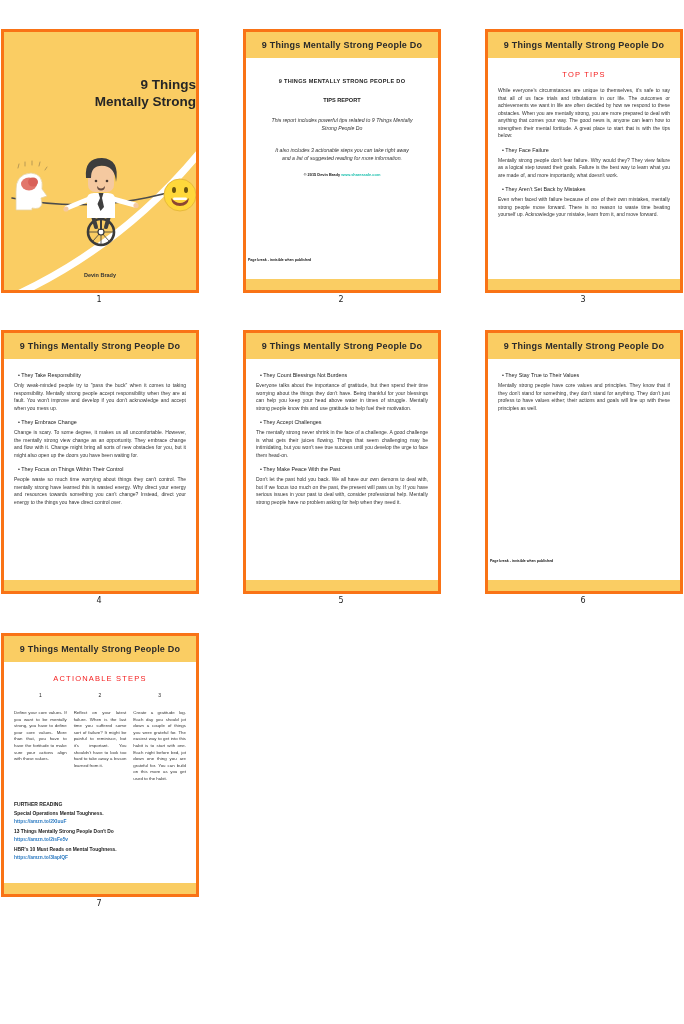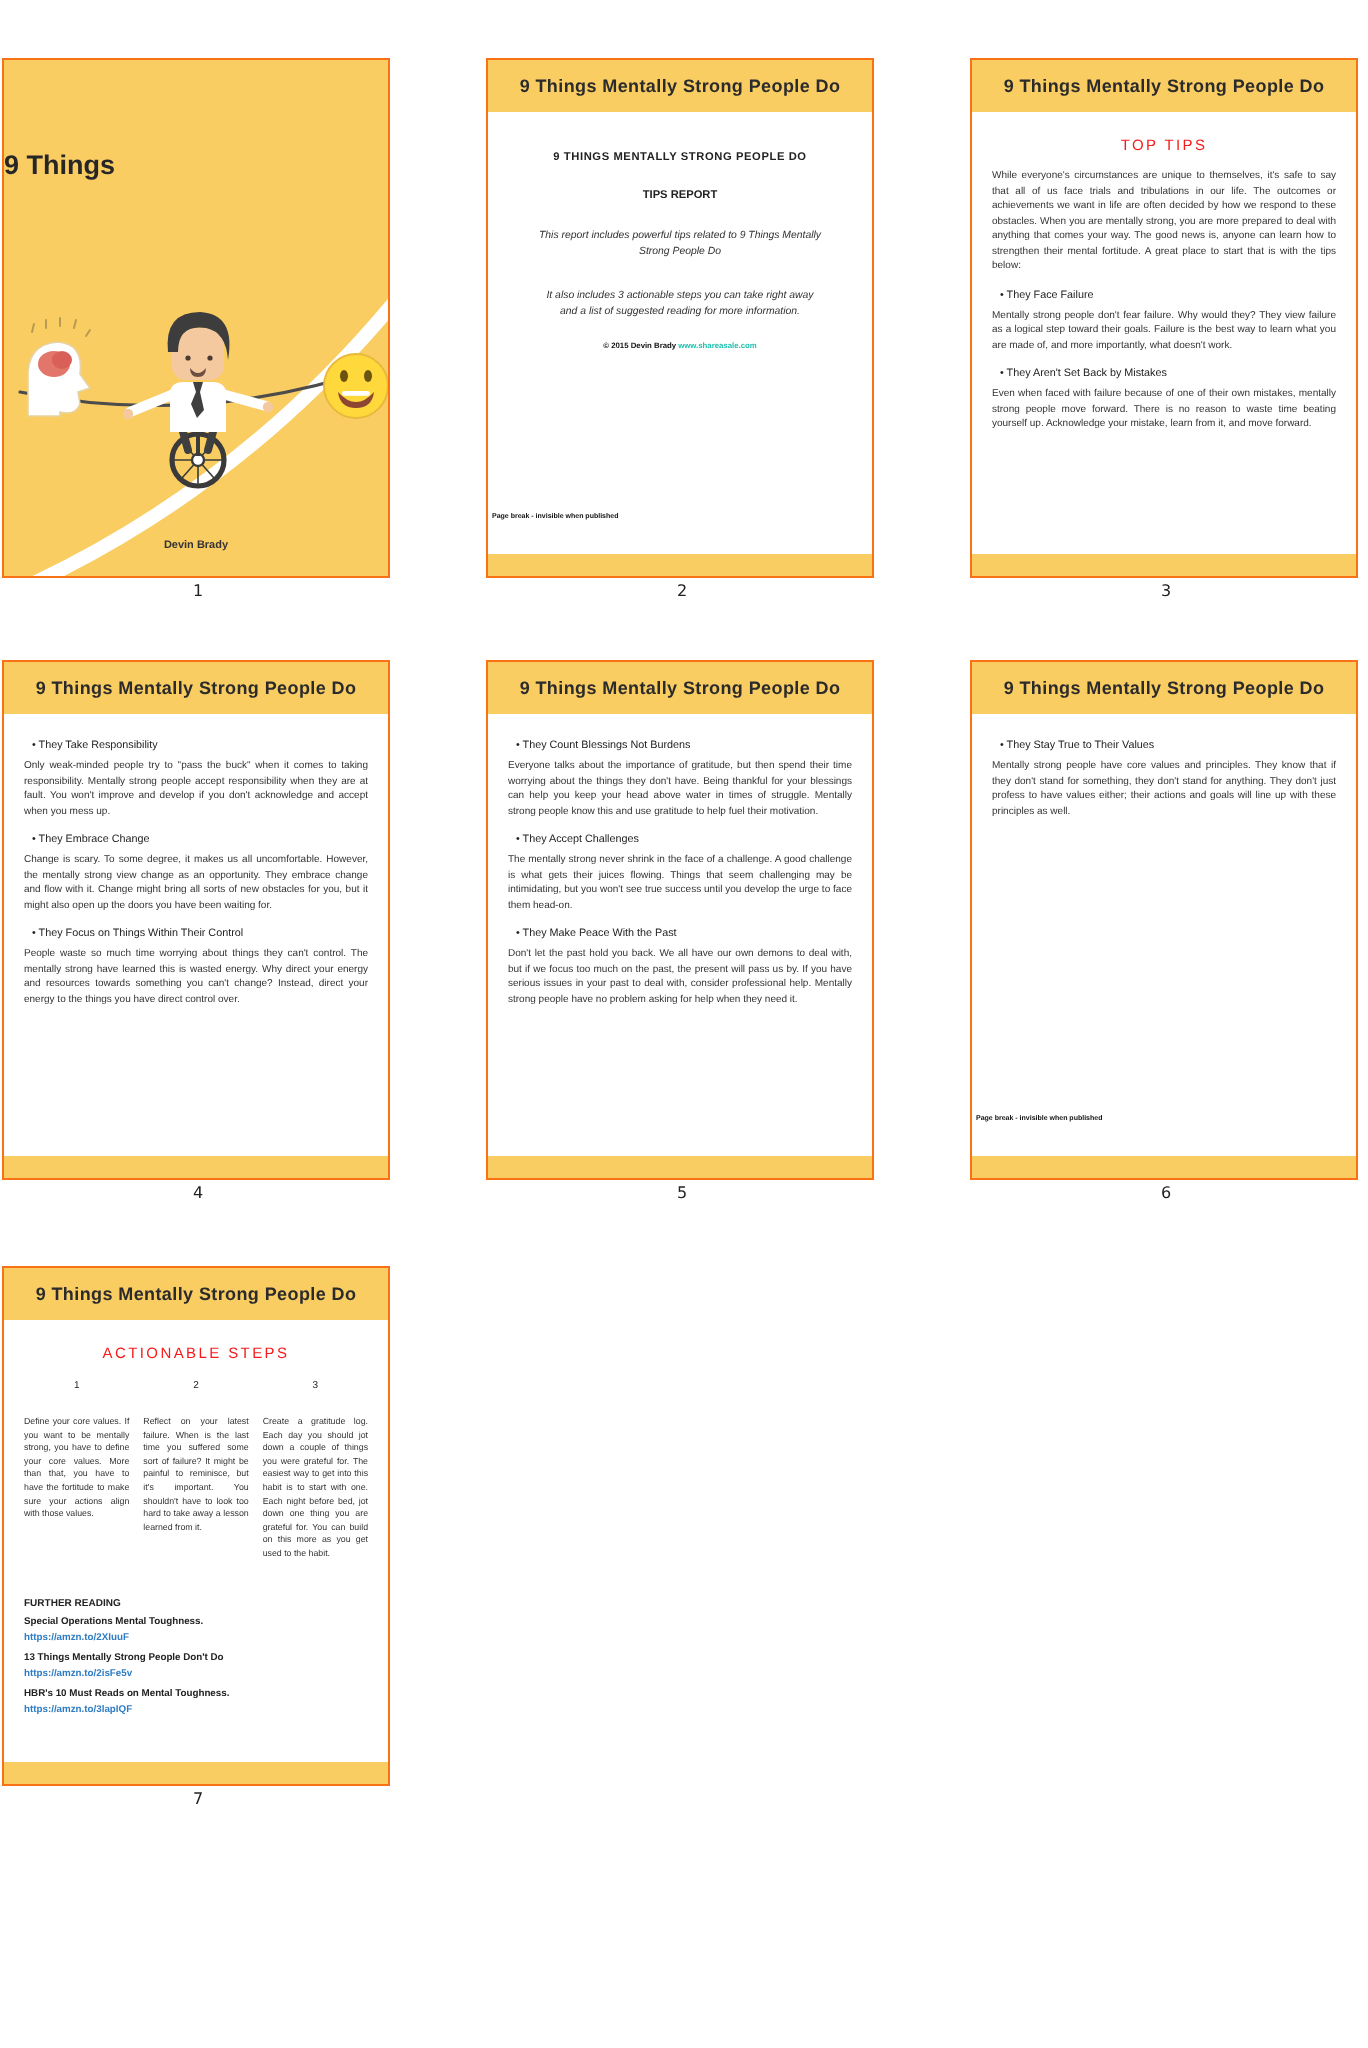--- a/index.html
+++ b/index.html
@@ -1,39 +1,39 @@
 <!DOCTYPE html>
 <html><head>
 <meta charset="utf-8">
 <style>
   html,body{margin:0;padding:0;background:#ffffff;}
   body{width:684px;height:1024px;position:relative;font-family:"Liberation Sans",sans-serif;-webkit-font-smoothing:antialiased;}
   .sheet{position:absolute;width:196px;}
-  .page{position:relative;width:192px;height:258px;background:#ffffff;border:1px solid #f97316;overflow:hidden;}
+  .page{position:relative;width:192px;height:258px;background:#ffffff;border:3px solid #f97316;overflow:hidden;}
   .pagenum{text-align:center;font-size:8px;color:#222;margin-top:2px;font-family:"DejaVu Sans",sans-serif;}
   
   .bar-top{position:absolute;top:0;left:0;right:0;height:26px;background:#FACD63;display:flex;align-items:center;justify-content:center;}
   .bar-top .hdr{font-size:9px;font-weight:700;color:#2b2b2b;letter-spacing:.2px;}
   .bar-bottom{position:absolute;bottom:0;left:0;right:0;height:11px;background:#FACD63;}
   .content{position:absolute;top:26px;left:0;right:0;bottom:11px;padding:6px 10px;box-sizing:border-box;}
   .red-heading{color:#F41C1C;font-weight:400;font-size:7.5px;letter-spacing:1.2px;text-align:center;margin:6px 0 8px 0;}
   p.body{font-size:5px;line-height:1.5;color:#333;text-align:justify;margin:0 0 7px 0;}
   .tip-title{font-size:5.4px;color:#222;margin:7px 0 4px 4px;}
   .tip-title::before{content:"•  ";color:#222;}
   .break-note{position:absolute;left:2px;top:226px;font-size:3.5px;font-weight:700;color:#111;}
   
   .p2-block{text-align:center;padding-top:20px;}
   .p2-title{font-size:5.6px;font-weight:700;color:#222;letter-spacing:.3px;}
   .p2-sub{font-size:5.6px;font-weight:700;color:#222;margin-top:13px;}
   .p2-italic{font-size:5.2px;font-style:italic;color:#333;line-height:1.6;margin:13px auto 0 auto;width:82%;}
   .p2-copy{font-size:3.9px;font-weight:700;color:#111;margin-top:10px;}
   .p2-copy .site{color:#1BC0AE;font-weight:700;}
   
   .cover{background:#FACD63;}
-  .cover-title{position:absolute;top:44px;left:0;right:0;text-align:left;font-size:13.5px;line-height:1.28;font-weight:600;color:#262626;}
+  .cover-title{position:absolute;top:44px;left:0;right:0;text-align:right;font-size:13.5px;line-height:1.28;font-weight:600;color:#262626;}
   .cover-author{position:absolute;top:240px;left:0;right:0;text-align:center;font-size:5.5px;font-weight:700;color:#333;}
   .cover svg{position:absolute;top:0;left:0;}
   
   .steps-row{display:flex;gap:7px;margin-top:9px;}
   .step{flex:1;}
   .step-num{text-align:center;font-size:5px;color:#222;margin-bottom:12px;}
   .step-text{font-size:4.4px;line-height:1.5;color:#333;text-align:justify;margin:0;}
   .fr-block{margin-top:18px;}
   .fr-heading{font-size:5px;font-weight:700;color:#222;margin-bottom:3px;}
   .fr-title{font-size:4.9px;font-weight:700;color:#222;margin:4px 0 1px 0;}
@@ -99,20 +99,21 @@
 
         <path d="M82 146 Q80 126 98 126 Q116 127 112 150 Q111 136 101 134 Q87 132 87 146 Z" fill="#3d3d3d"></path>
 
         <circle cx="92" cy="149" r="1.3" fill="#4a3a30"></circle>
         <circle cx="103" cy="149" r="1.3" fill="#4a3a30"></circle>
         <path d="M93 154 Q97 159 101 154 Q101 158.5 97 158.5 Q93 158.5 93 154 Z" fill="#6b4f41"></path>
       </g>
     </svg>
     <div class="cover-title">
       <div>9 Things</div>
+      <div>Mentally Strong</div>
     </div>
     <div class="cover-author">Devin Brady</div>
   </div>
   <div class="pagenum">1</div>
 </div>
 
 <div class="sheet" style="left:243px;top:29px;">
   <div class="page">
     <div class="bar-top">
       <span class="hdr">9 Things Mentally Strong People Do</span>

